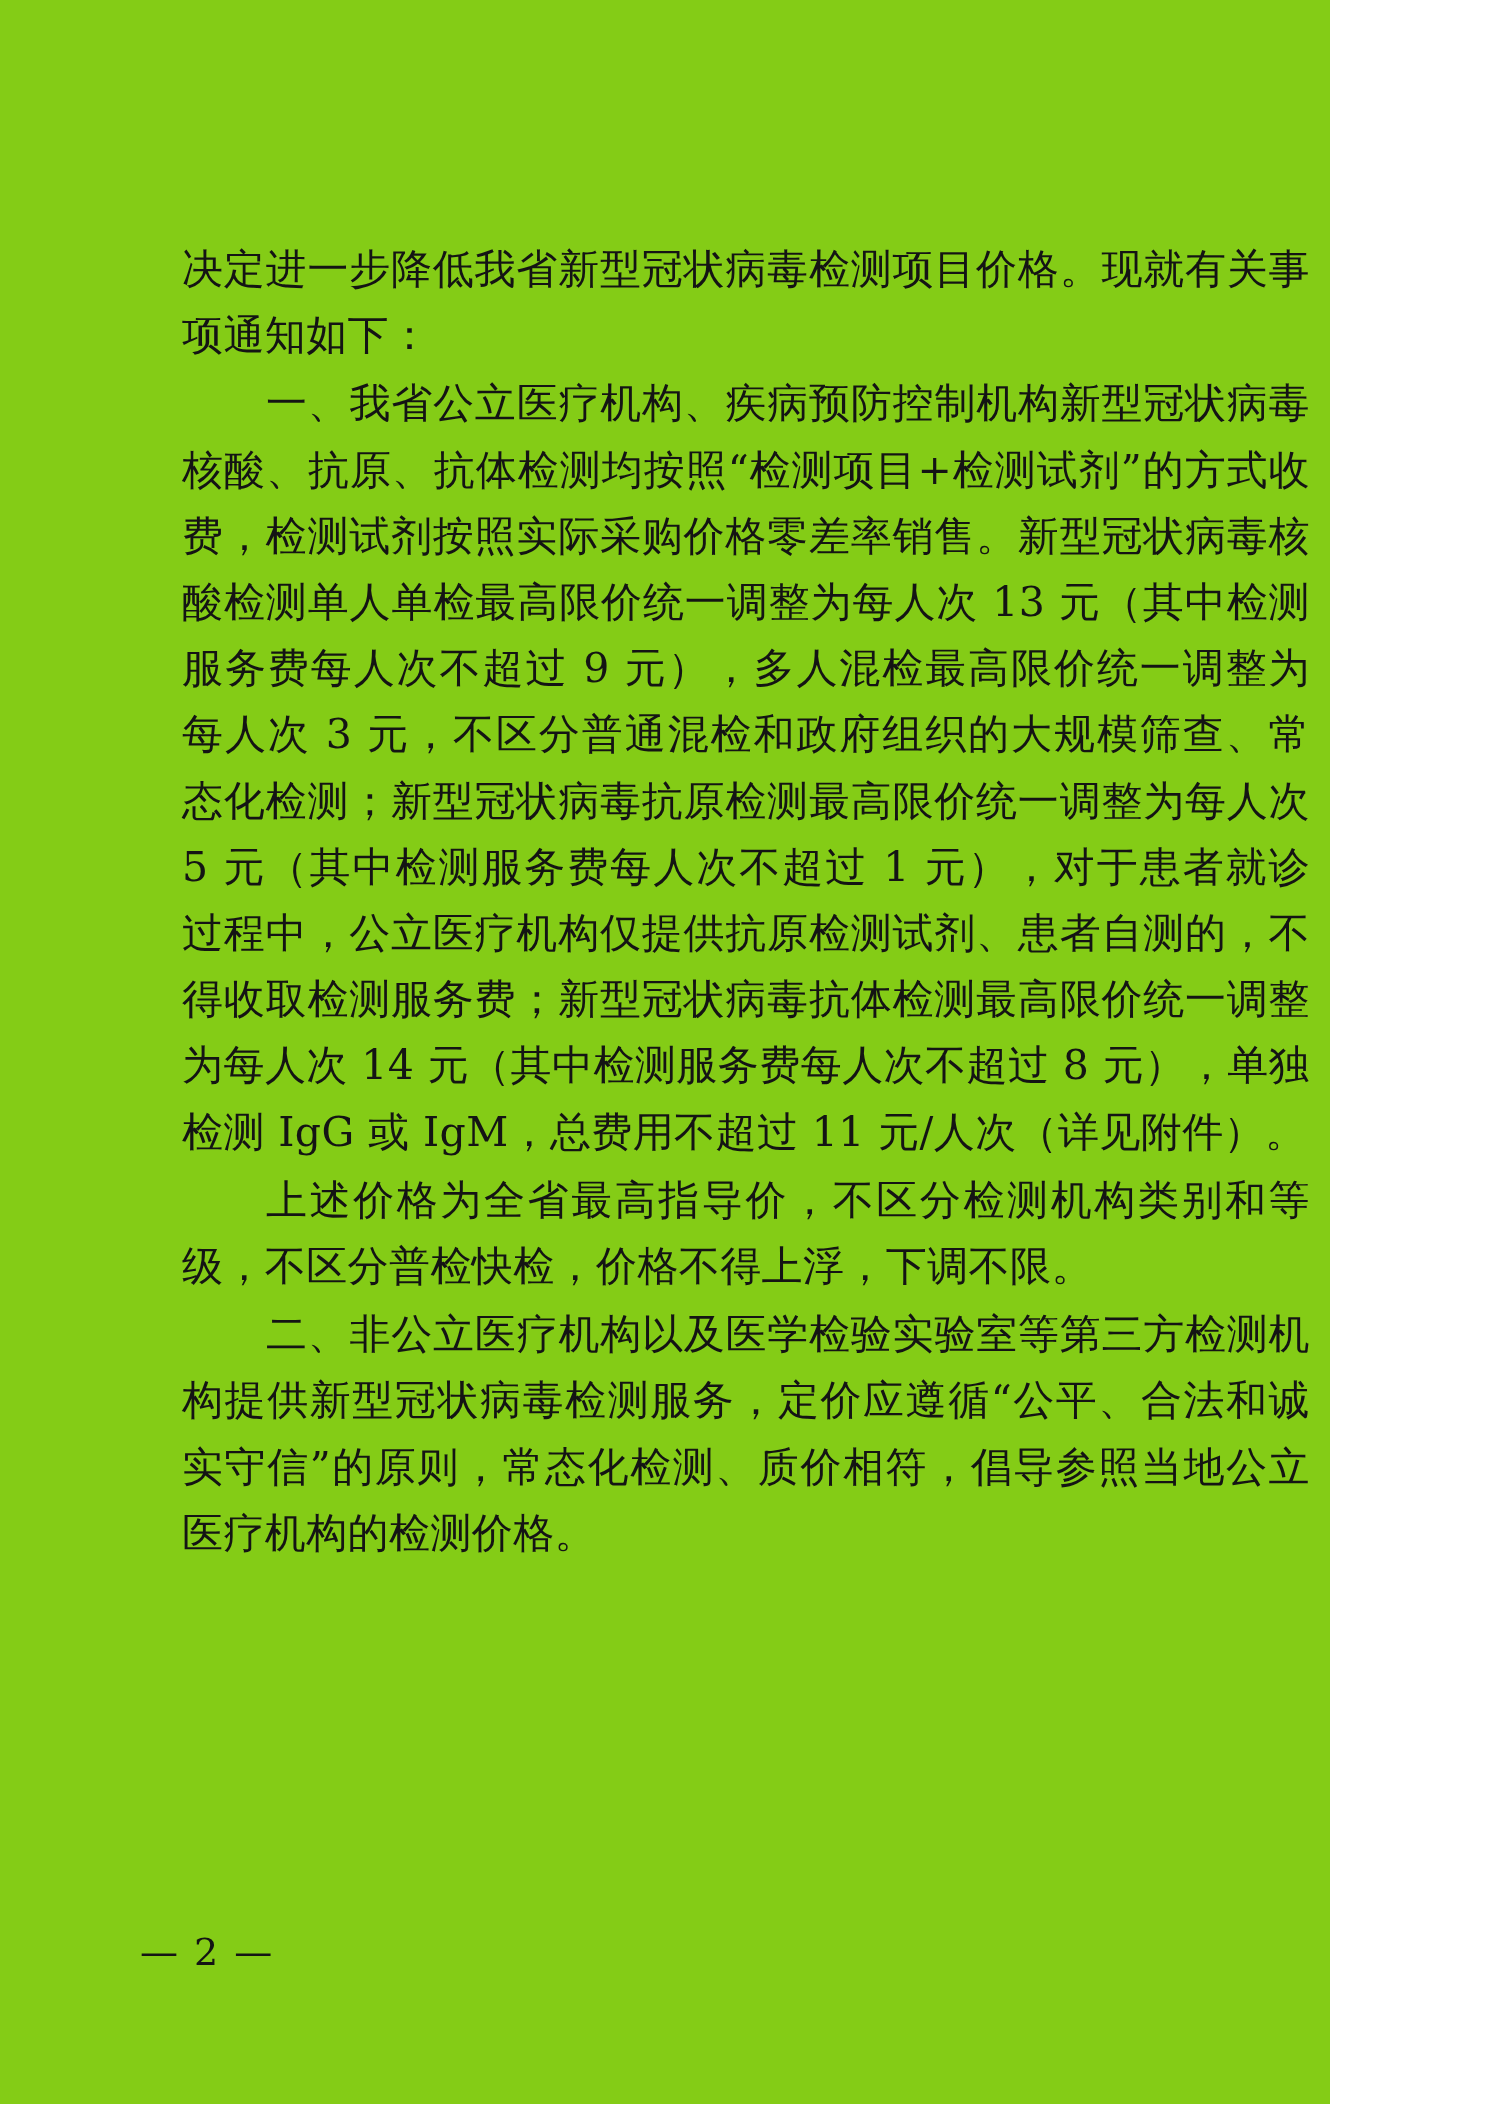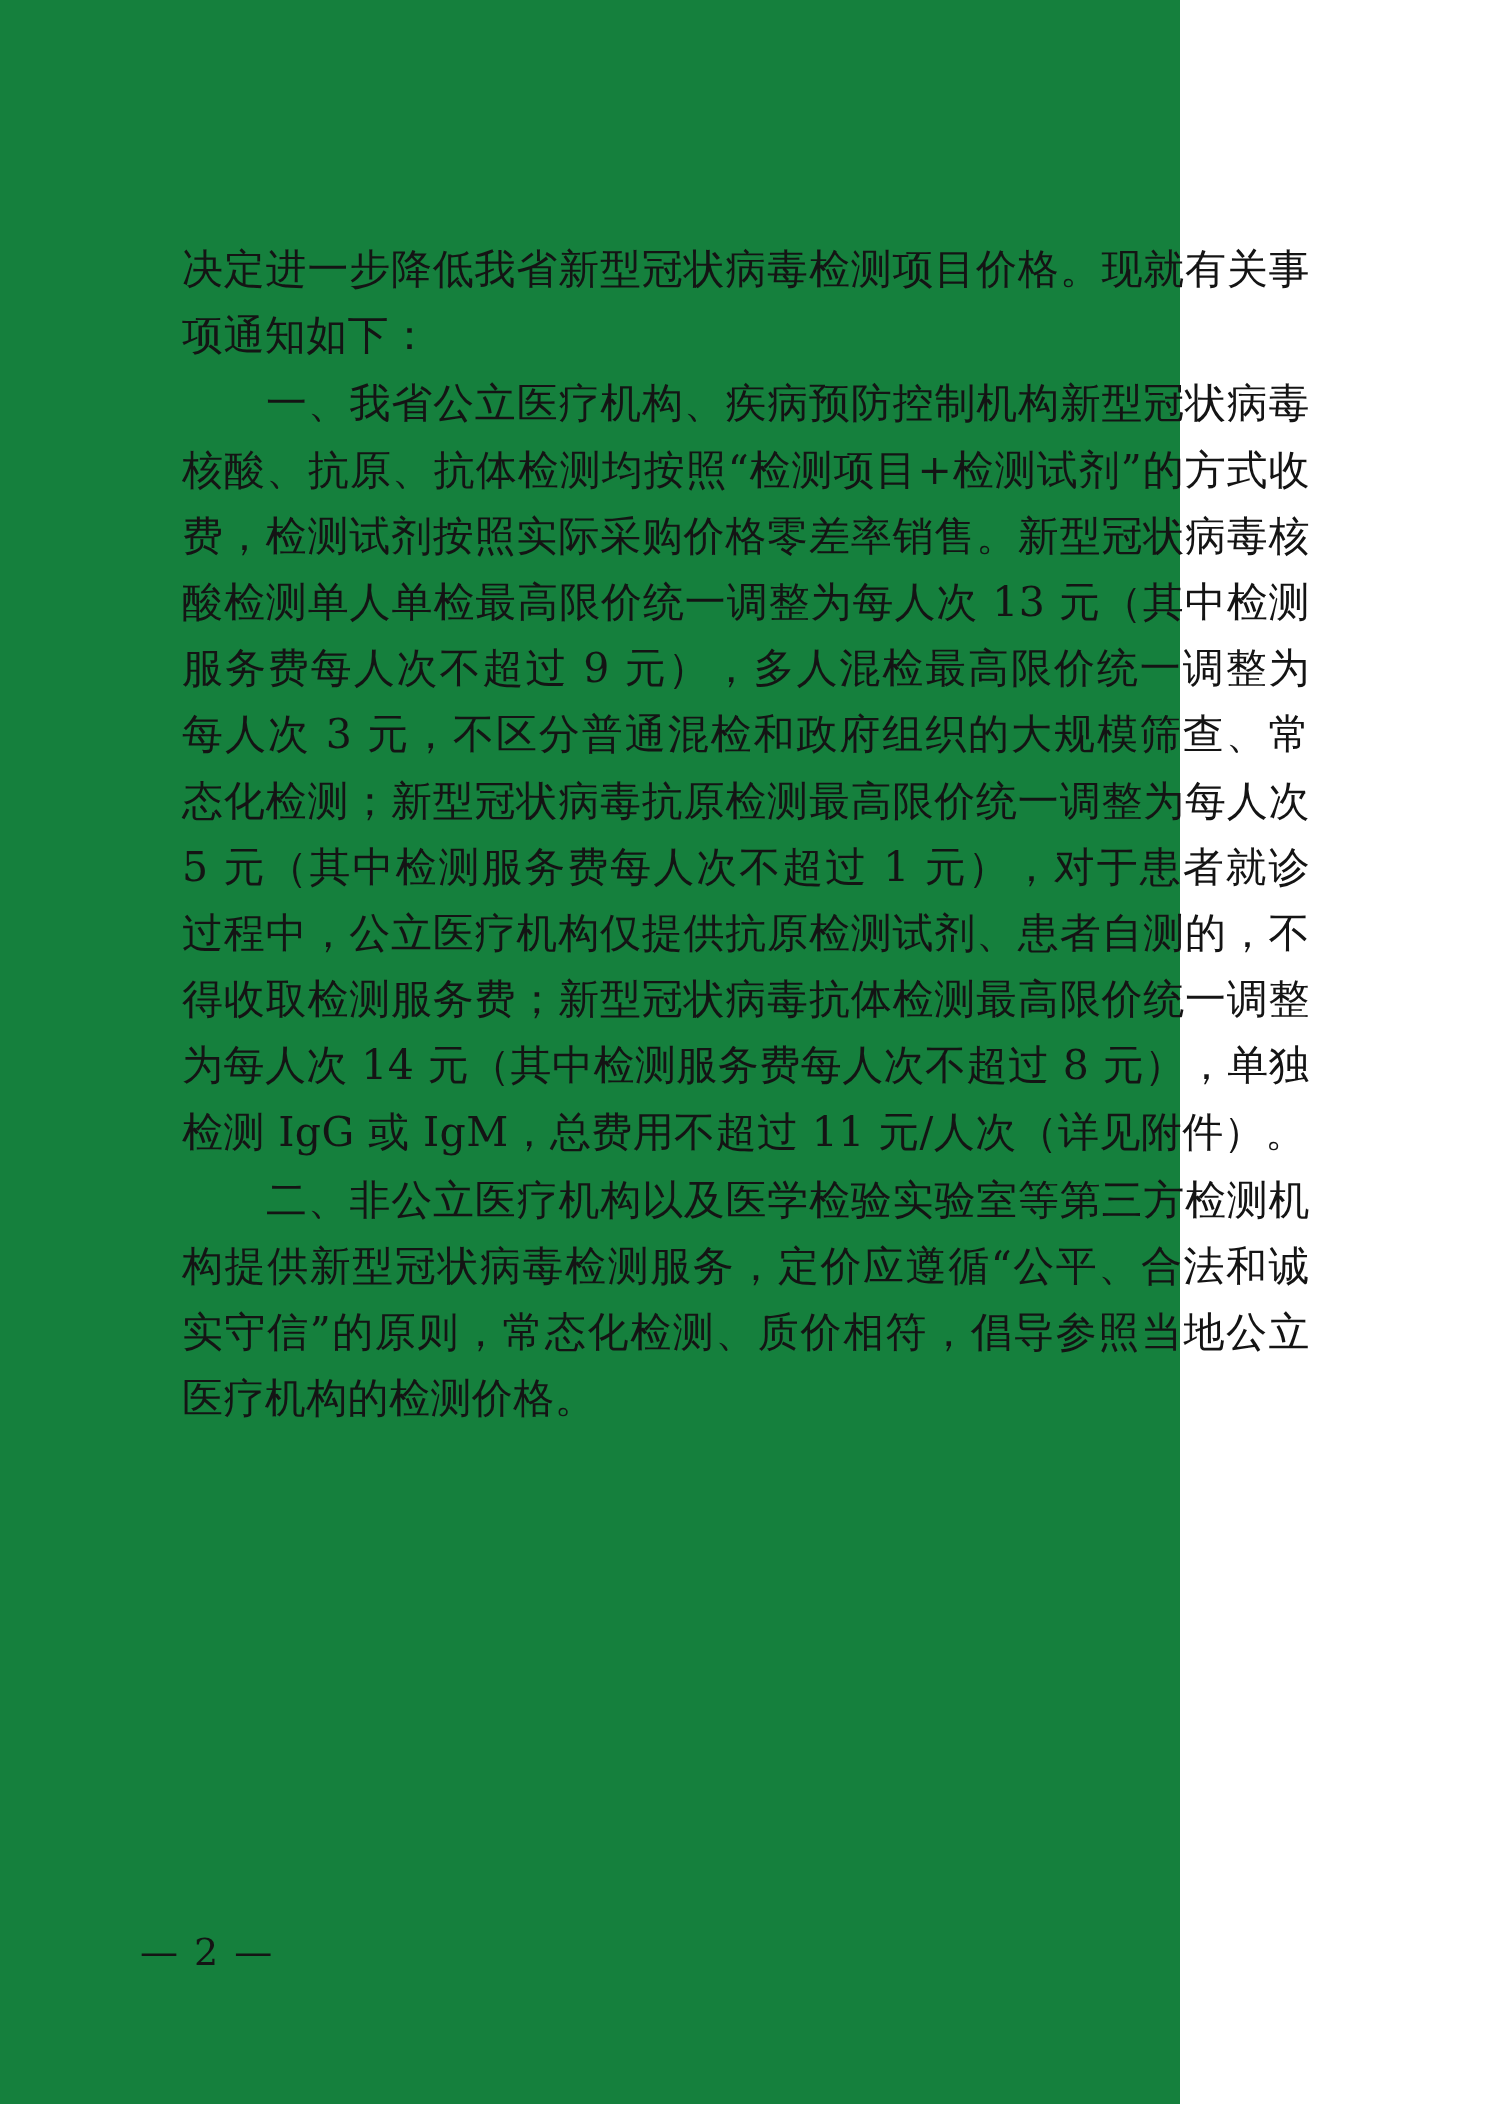--- a/index.html
+++ b/index.html
@@ -13,23 +13,23 @@
     height: 2104px;
     position: relative;
     font-family: "DejaVu Serif", "Liberation Serif", serif;
     color: #1a1a1a;
     overflow: hidden;
   }
   .page {
     position: absolute;
     left: 0;
     top: 0;
-    width: 1180px;
+    width: 1330px;
     height: 2104px;
-    background: #15803d;
+    background: #84cc16;
     box-sizing: border-box;
   }
   .content {
     position: absolute;
     left: 182px;
     top: 236px;
     width: 1128px;
   }
   .para {
     font-size: 41px;
@@ -59,18 +59,19 @@
     font-family: "DejaVu Serif", "Liberation Serif", serif;
   }
 </style>
 </head>
 <body>
 
 <div class="page">
   <div class="content">
     <p class="para">决定进一步降低我省新型冠状病毒检测项目价格。现就有关事项通知如下：</p>
     <p class="para indent">一、我省公立医疗机构、疾病预防控制机构新型冠状病毒核酸、抗原、抗体检测均按照“检测项目+检测试剂”的方式收费，检测试剂按照实际采购价格零差率销售。新型冠状病毒核酸检测单人单检最高限价统一调整为每人次 13 元（其中检测服务费每人次不超过 9 元），多人混检最高限价统一调整为每人次 3 元，不区分普通混检和政府组织的大规模筛查、常态化检测；新型冠状病毒抗原检测最高限价统一调整为每人次 5 元（其中检测服务费每人次不超过 1 元），对于患者就诊过程中，公立医疗机构仅提供抗原检测试剂、患者自测的，不得收取检测服务费；新型冠状病毒抗体检测最高限价统一调整为每人次 14 元（其中检测服务费每人次不超过 8 元），单独检测 IgG 或 IgM，总费用不超过 11 元/人次（详见附件）。</p>
+    <p class="para indent">上述价格为全省最高指导价，不区分检测机构类别和等级，不区分普检快检，价格不得上浮，下调不限。</p>
     <p class="para indent">二、非公立医疗机构以及医学检验实验室等第三方检测机构提供新型冠状病毒检测服务，定价应遵循“公平、合法和诚实守信”的原则，常态化检测、质价相符，倡导参照当地公立医疗机构的检测价格。</p>
   </div>
   <div class="footer">
     <span class="pagenum">— 2 —</span>
   </div>
 </div>
 
 </body></html>

